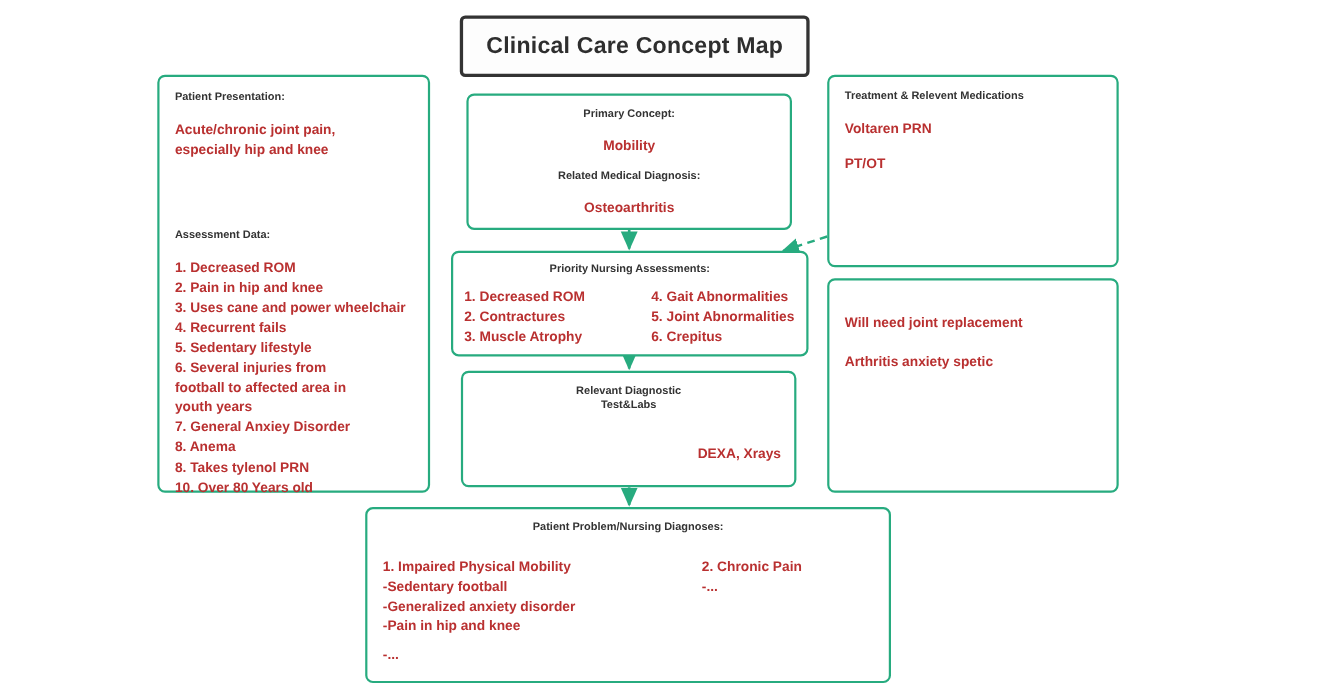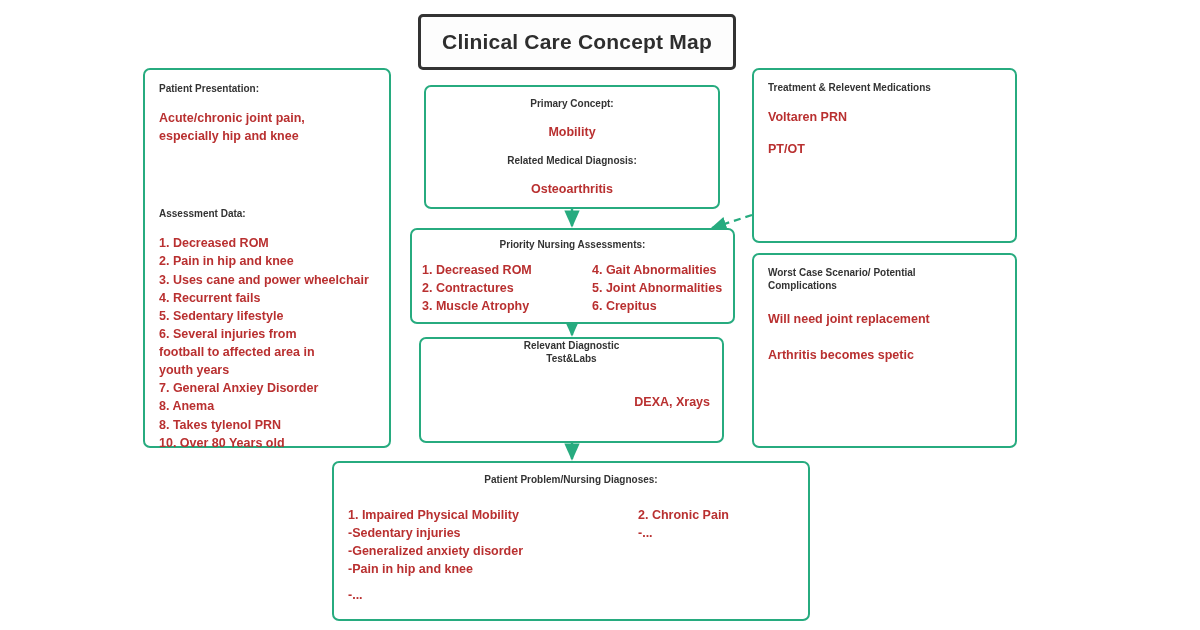--- a/index.html
+++ b/index.html
@@ -107,21 +107,21 @@
   .two-col {
     display: flex;
     margin-top: 10px;
   }
   .two-col .col-a { width: 170px; }
   .two-col .col-b { flex: 1; }
 
   
   #diagnostics {
     left: 419px; top: 337px; width: 305px; height: 106px;
-    padding: 0 12px;
+    padding: 10px 12px;
   }
   #diagnostics .dx-value { margin-top: 28px; text-align: right; }
 
   
   #treatment {
     left: 752px; top: 68px; width: 265px; height: 175px;
     padding: 11px 14px;
   }
   #treatment .tx-line { margin-top: 14px; }
 
@@ -220,32 +220,30 @@
     <div class="red center dx-value">DEXA, Xrays</div>
   </div>
 
   <div class="node" id="treatment">
     <div class="hdr">Treatment &amp; Relevent Medications</div>
     <div class="red tx-line">Voltaren PRN</div>
     <div class="red tx-line">PT/OT</div>
   </div>
 
   <div class="node" id="worst-case">
-    <div class="hdr red-line">Worst Case Scenario/ Potential
-Complications</div>
     <div class="red wc-line">Will need joint replacement</div>
-    <div class="red wc-line">Arthritis becomes spetic</div>
+    <div class="red wc-line">Arthritis anxiety spetic</div>
   </div>
 
   <div class="node" id="nursing-diagnoses">
     <div class="hdr center">Patient Problem/Nursing Diagnoses:</div>
     <div class="nd-cols">
       <div class="red nd-col-a">
         <div>1. Impaired Physical Mobility</div>
-        <div>-Sedentary injuries</div>
+        <div>-Sedentary football</div>
         <div>-Generalized anxiety disorder</div>
         <div>-Pain in hip and knee</div>
         <div class="nd-dots">-...</div>
       </div>
       <div class="red nd-col-b">
         <div>2. Chronic Pain</div>
         <div>-...</div>
       </div>
     </div>
   </div>

